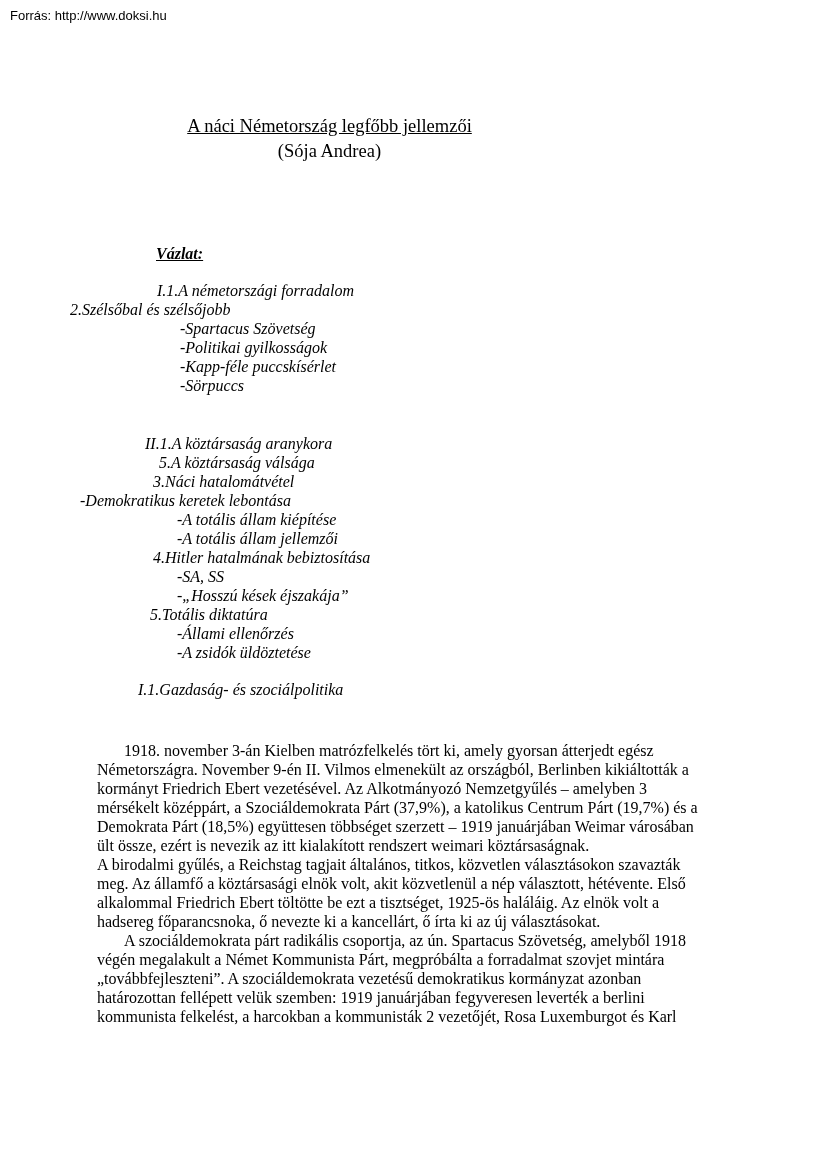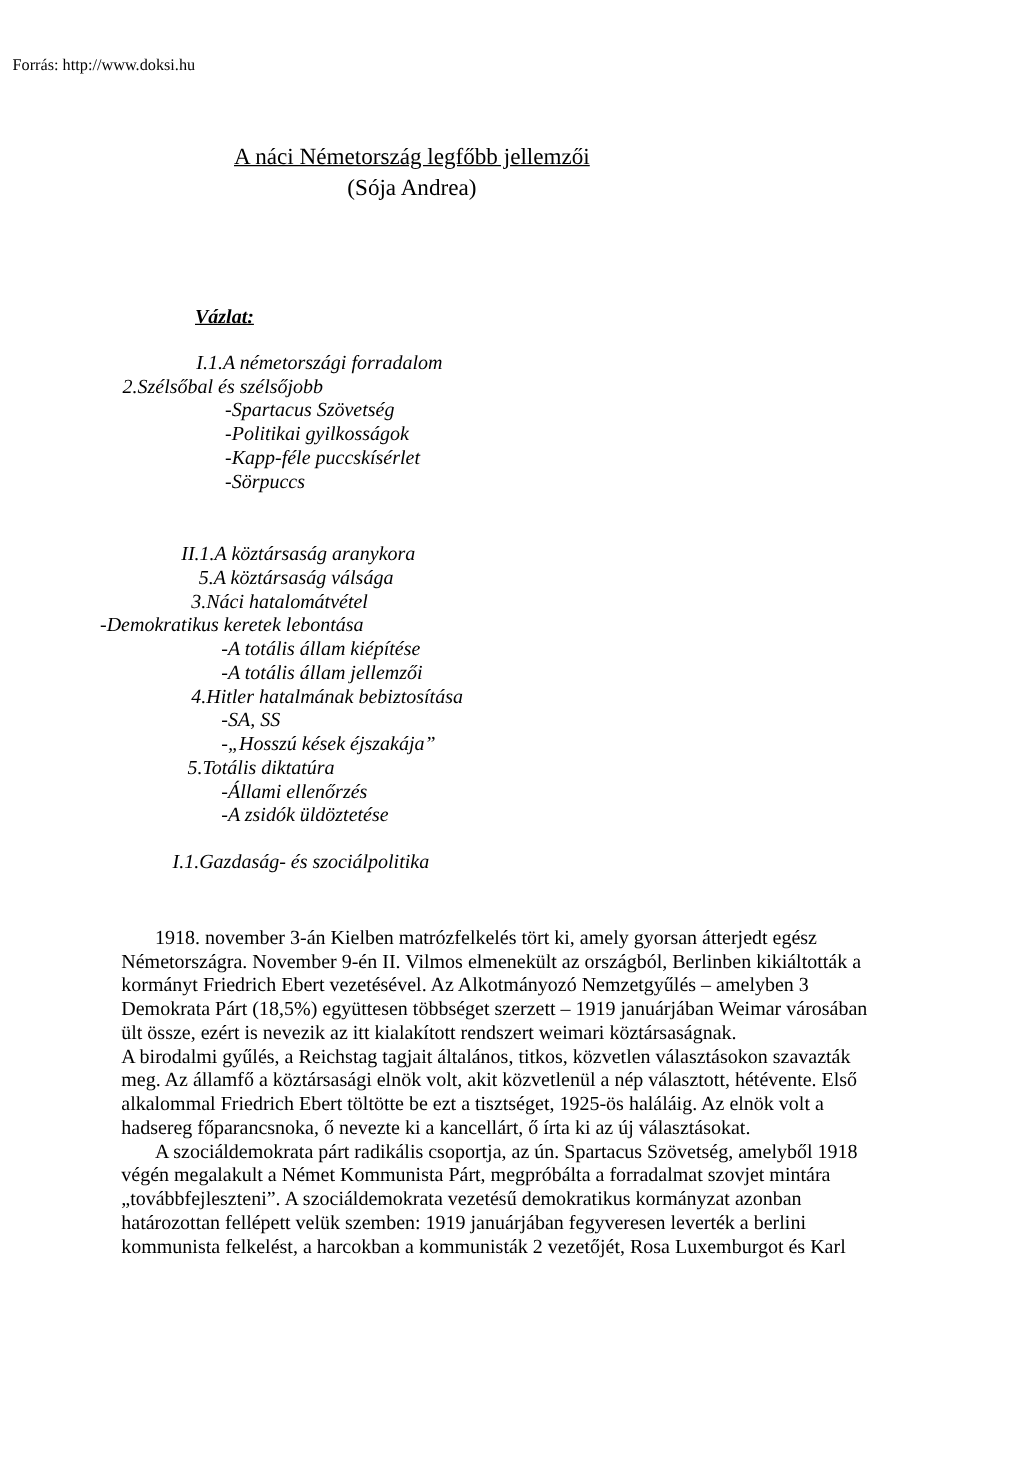--- a/index.html
+++ b/index.html
@@ -9,24 +9,23 @@
     height: 1170px;
     background: #ffffff;
     color: #000000;
     font-family: "Liberation Serif", serif;
     overflow: hidden;
   }
   .src {
     position: absolute;
     top: 8px;
     left: 10px;
-    font-family: Liberation Serif, serif;
+    font-family: Liberation Sans, sans-serif;
     font-size: 13px;
     white-space: nowrap;
-    margin-top: 36px;
   }
   .titleblock {
     position: absolute;
     top: 114px;
     left: 0;
     width: 659px;
     text-align: center;
     font-size: 18.5px;
     line-height: 25px;
   }
@@ -72,21 +71,21 @@
 
   <div class="titleblock">
     <div class="doc-title">A náci Németország legfőbb jellemzői</div>
     <div class="doc-subtitle">(Sója Andrea)</div>
   </div>
 
   <div class="outline-heading">Vázlat:</div>
 
   <div class="outline-block" id="outline-block-1">
       <div class="o-line" style="padding-left: 157px;">I.1.A németországi forradalom</div>
-      <div class="o-line" style="padding-left: 98px;">2.Szélsőbal és szélsőjobb</div>
+      <div class="o-line" style="padding-left: 70px;">2.Szélsőbal és szélsőjobb</div>
       <div class="o-line" style="padding-left: 180px;">-Spartacus Szövetség</div>
       <div class="o-line" style="padding-left: 180px;">-Politikai gyilkosságok</div>
       <div class="o-line" style="padding-left: 180px;">-Kapp-féle puccskísérlet</div>
       <div class="o-line" style="padding-left: 180px;">-Sörpuccs</div>
     </div>
   <div class="outline-block" id="outline-block-2">
       <div class="o-line" style="padding-left: 145px;">II.1.A köztársaság aranykora</div>
       <div class="o-line" style="padding-left: 159px;">5.A köztársaság válsága</div>
       <div class="o-line" style="padding-left: 153px;">3.Náci hatalomátvétel</div>
       <div class="o-line" style="padding-left: 80px;">-Demokratikus keretek lebontása</div>
@@ -101,20 +100,21 @@
     </div>
   <div class="outline-block" id="outline-closing">
       <div class="o-line" style="padding-left: 138px;">I.1.Gazdaság- és szociálpolitika</div>
     </div>
 
   <div class="body-text" id="body-text">
       <div>
         <div class="b-line first">1918. november 3-án Kielben matrózfelkelés tört ki, amely gyorsan átterjedt egész</div>
         <div class="b-line">Németországra. November 9-én II. Vilmos elmenekült az országból, Berlinben kikiáltották a</div>
         <div class="b-line">kormányt Friedrich Ebert vezetésével. Az Alkotmányozó Nemzetgyűlés – amelyben 3</div>
+        <div class="b-line">mérsékelt középpárt, a Szociáldemokrata Párt (37,9%), a katolikus Centrum Párt (19,7%) és a</div>
         <div class="b-line">Demokrata Párt (18,5%) együttesen többséget szerzett – 1919 januárjában Weimar városában</div>
         <div class="b-line">ült össze, ezért is nevezik az itt kialakított rendszert weimari köztársaságnak.</div>
       </div>
       <div>
         <div class="b-line">A birodalmi gyűlés, a Reichstag tagjait általános, titkos, közvetlen választásokon szavazták</div>
         <div class="b-line">meg. Az államfő a köztársasági elnök volt, akit közvetlenül a nép választott, hétévente. Első</div>
         <div class="b-line">alkalommal Friedrich Ebert töltötte be ezt a tisztséget, 1925-ös haláláig. Az elnök volt a</div>
         <div class="b-line">hadsereg főparancsnoka, ő nevezte ki a kancellárt, ő írta ki az új választásokat.</div>
       </div>
       <div>

